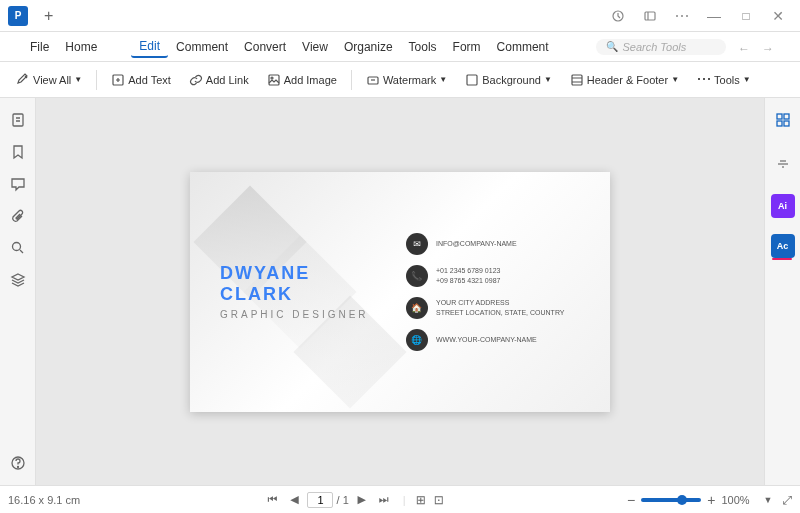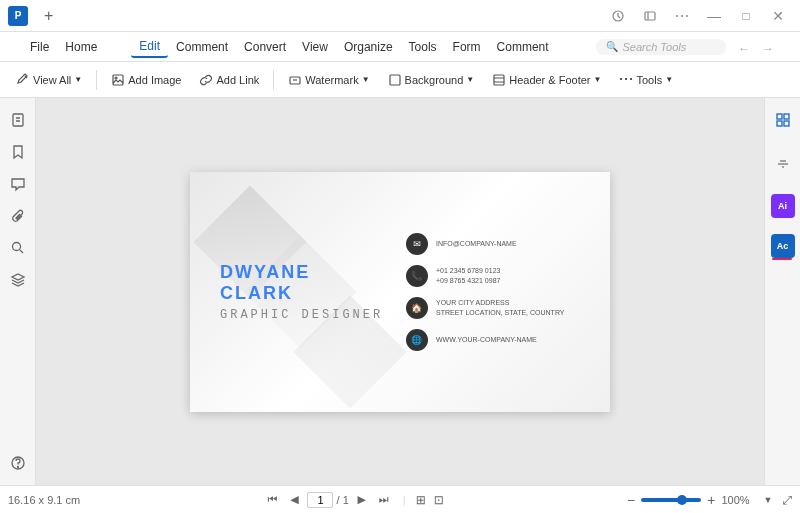--- a/index.html
+++ b/index.html
@@ -205,24 +205,23 @@
     .card-name {
       font-size: 18px;
       color: #3b82f6;
       letter-spacing: 2px;
       margin-bottom: 4px;
     }
     .card-name span {
       font-weight: 900;
     }
     .card-title {
-      font-size: 12px;
+      font-size: 10px;
       color: #888;
       letter-spacing: 3px;
-      font-family: Liberation Mono, monospace;
     }
 
     .card-right {
       position: absolute;
       right: 0; top: 0; bottom: 0;
       width: 220px;
       display: flex;
       flex-direction: column;
       justify-content: center;
       padding: 0 16px;
@@ -385,31 +384,38 @@
       <path d="M2 10l1-3 6-6 2 2-6 6-3 1z"></path>
         <path d="M9 3l2 2"></path>
     </svg>
     <span>View All</span>
     <span style="font-size:8px;">▼</span>
   </div>
   <div class="toolbar-divider"></div>
   <div class="toolbar-btn">
     <svg viewBox="0 0 14 14" fill="none" stroke="#555" stroke-width="1.2">
       <rect x="2" y="2" width="10" height="10" rx="1"></rect>
+        <path d="M5 7h4M7 5v4"></path>
+    </svg>
+    <span>Add Text</span>
+  </div>
+  <div class="toolbar-btn">
+    <svg viewBox="0 0 14 14" fill="none" stroke="#555" stroke-width="1.2">
+      <path d="M6 8a3 3 0 004.2.8l1.6-1.6A3 3 0 007.6 3L6.4 4.2"></path>
+      <path d="M8 6a3 3 0 00-4.2-.8L2.2 6.8A3 3 0 006.4 11L7.6 9.8"></path>
+    </svg>
+    <span>Add Link</span>
+  </div>
+  <div class="toolbar-btn">
+    <svg viewBox="0 0 14 14" fill="none" stroke="#555" stroke-width="1.2">
+      <rect x="2" y="2" width="10" height="10" rx="1"></rect>
         <circle cx="5" cy="5" r="1"></circle>
         <path d="M2 10l3-3 2 2 2-2 3 3"></path>
     </svg>
     <span>Add Image</span>
-  </div>
-  <div class="toolbar-btn">
-    <svg viewBox="0 0 14 14" fill="none" stroke="#555" stroke-width="1.2">
-      <path d="M6 8a3 3 0 004.2.8l1.6-1.6A3 3 0 007.6 3L6.4 4.2"></path>
-      <path d="M8 6a3 3 0 00-4.2-.8L2.2 6.8A3 3 0 006.4 11L7.6 9.8"></path>
-    </svg>
-    <span>Add Link</span>
   </div>
   <div class="toolbar-divider"></div>
   <div class="toolbar-btn">
     <svg viewBox="0 0 14 14" fill="none" stroke="#555" stroke-width="1.2">
       <rect x="2" y="4" width="10" height="7" rx="1"></rect>
         <path d="M5 7h4"></path>
     </svg>
     <span>Watermark</span>
     <span style="font-size:8px;">▼</span>
   </div>

